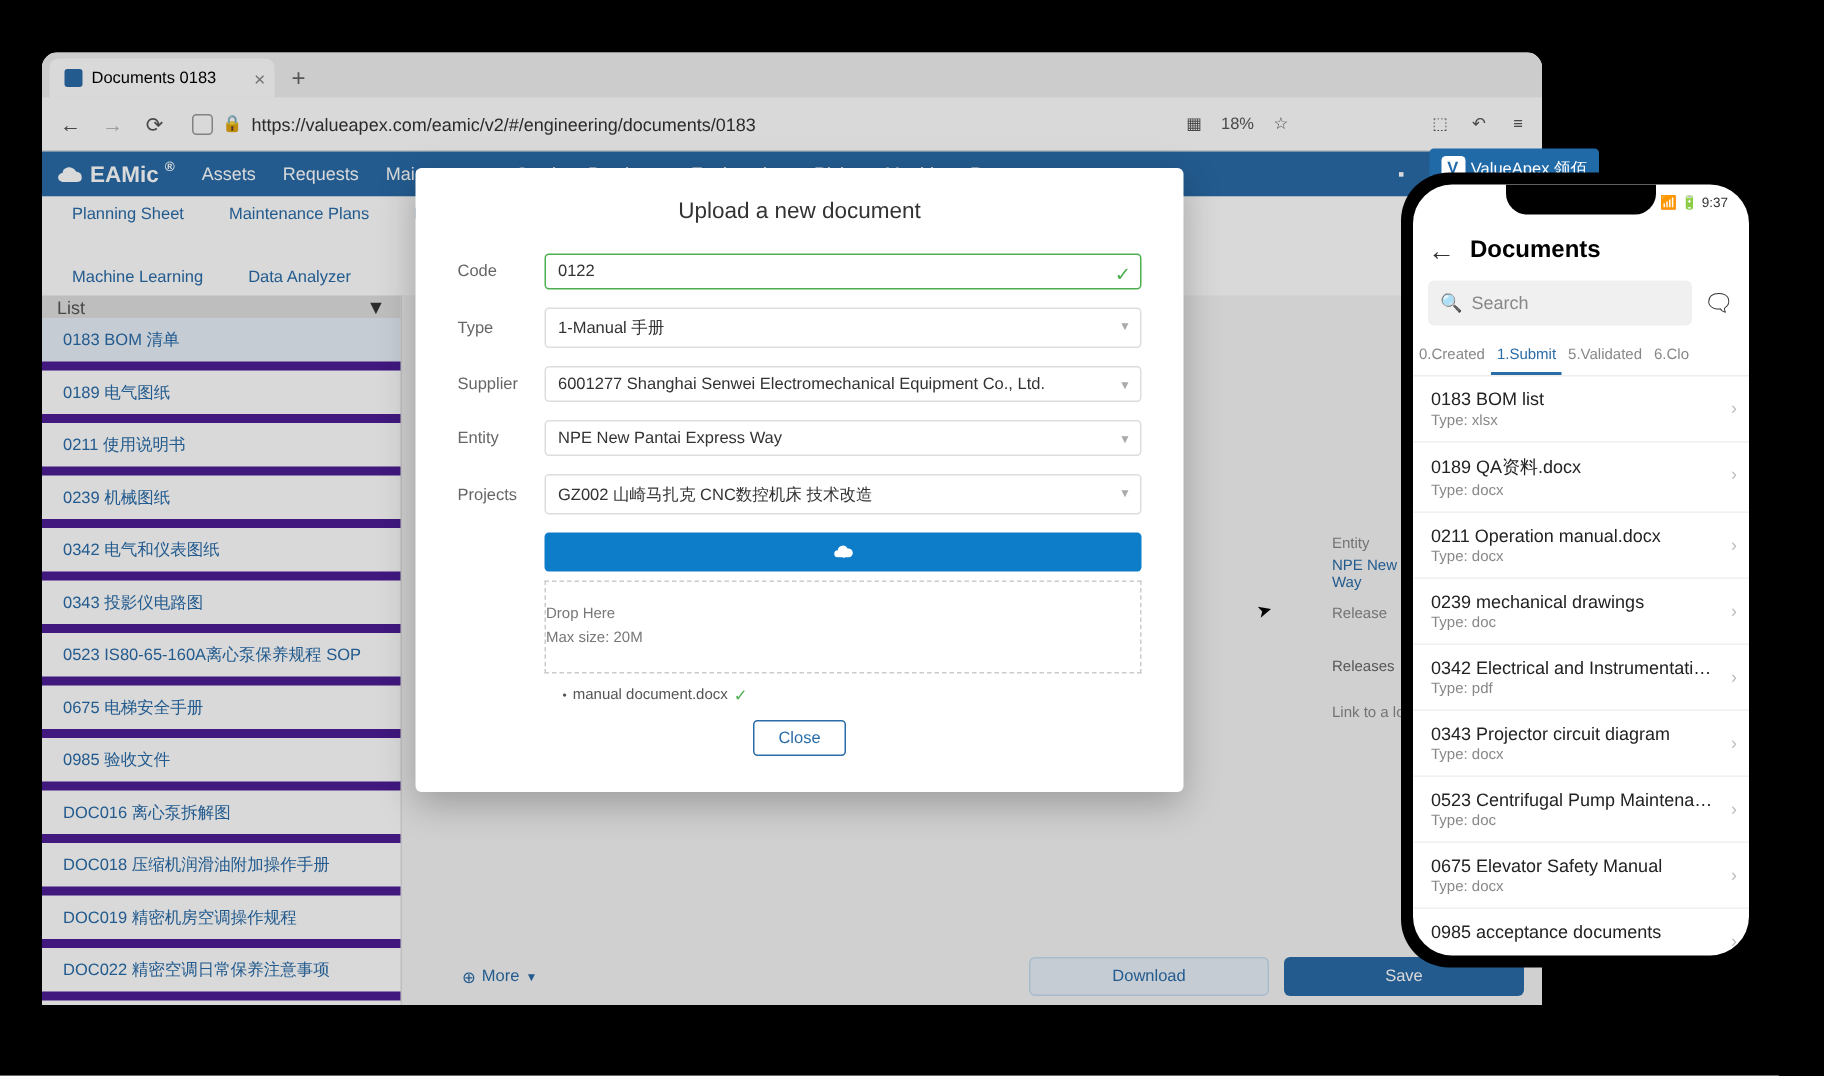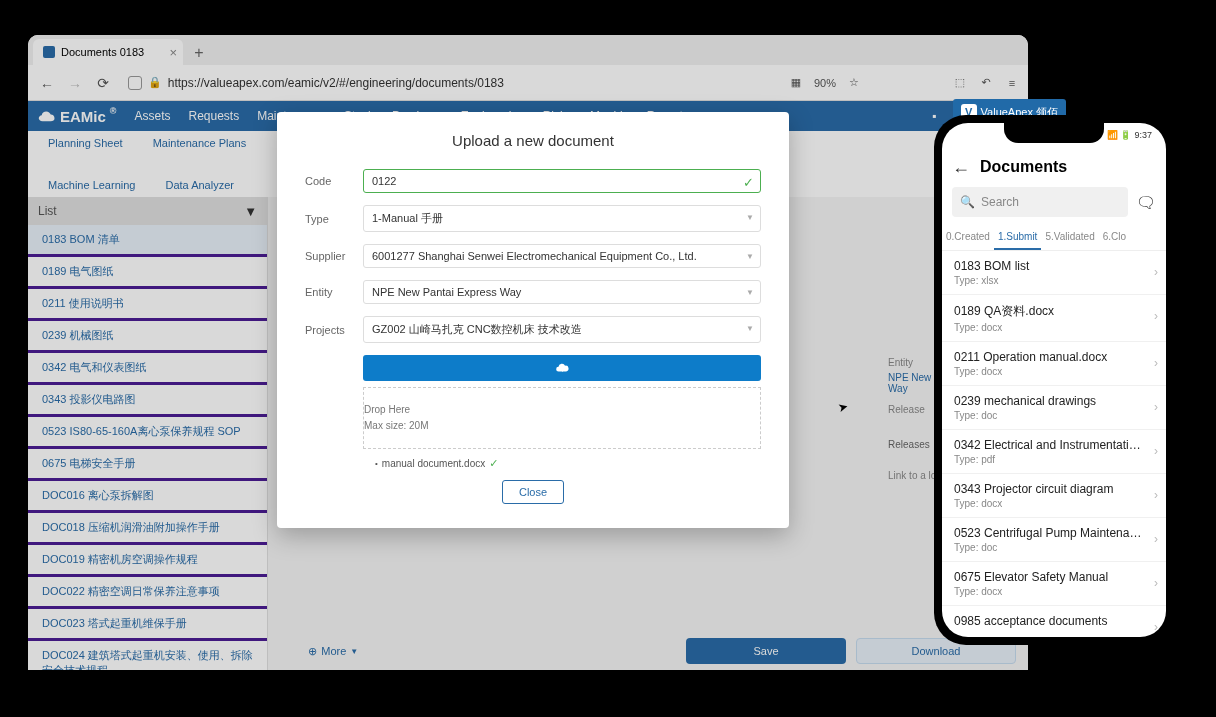--- a/index.html
+++ b/index.html
@@ -35,21 +35,21 @@
 
 .subnav { background:#fff; padding:6px 20px; font-size:11px; color:#2a6ca8; display:flex; gap:30px; flex-wrap:wrap;}
 .subnav .row { display:flex; gap:30px;}
 .subnav .item { cursor:pointer;}
 
 
 .content { display:flex; background:#f5f5f5; height: calc(100% - 96px - 30px); position:relative;}
 .sidebar { width: 240px; background:#fff; border-right:1px solid #e0e0e0; display:flex; flex-direction:column;}
 .sidebar-header { height:28px; background:#e0e0e0; display:flex; align-items:center; padding:0 10px; font-size:12px; color:#555; justify-content:space-between;}
 .sidebar-header .filter { font-size:13px; color:#333;}
-.list-item { padding: 7px 14px; font-size:11px; color:#2a6ca8; cursor:pointer; border-bottom:3px solid #4c1d95;}
+.list-item { padding: 7px 14px; font-size:11px; color:#2a6ca8; cursor:pointer; border-bottom:6px solid #4c1d95;}
 .list-item.active { background:#e8f0f8;}
 .main { flex:1; padding: 10px 20px; position:relative;}
 .panel-right-ghost { position:absolute; right:10px; top:160px; width:130px; font-size:10px; color:#666;}
 .panel-right-ghost .lbl{ color:#888; margin-bottom:4px;}
 .panel-right-ghost .val{ color:#2a6ca8; margin-bottom:10px;}
 .releases-pill { background:#888; color:#fff; font-size:9px; border-radius:2px; padding:0 3px; margin-left:2px;}
 .footer-btns { position:absolute; bottom:4px; left:280px; right:12px; height:30px; display:flex; gap:10px; align-items:center;}
 .more-link { color:#2a6ca8; font-size:11px; display:flex; align-items:center; gap:4px; margin-right:auto; }
 .more-link .ball{color:#2a6ca8;}
 .btn-big { flex:1; max-width:160px; height:26px; border-radius:4px; font-size:11px; display:flex; align-items:center; justify-content:center;}
@@ -121,21 +121,21 @@
     <span class="nav-icon">←</span>
     <span class="nav-icon" style="opacity:.4">→</span>
     <span class="nav-icon">⟳</span>
     <div class="url-input">
       <span class="shield"></span>
       <span class="lock">🔒</span>
       <span>https://valueapex.com/eamic/v2/#/engineering/documents/0183</span>
     </div>
     <div class="url-right">
       <span class="icon">▦</span>
-      <span>90%</span>
+      <span>18%</span>
       <span class="icon">☆</span>
       <span class="icon" style="margin-left:80px">⬚</span>
       <span class="icon">↶</span>
       <span class="icon">≡</span>
     </div>
   </div>
 
   <div class="topnav">
     <div class="logo">
       <svg viewBox="0 0 24 24" fill="#fff">
@@ -180,20 +180,21 @@
         <span class="filter">▼</span>
       </div>
       <div class="list-item active">0183 BOM 清单</div>
       <div class="list-item">0189 电气图纸</div>
       <div class="list-item">0211 使用说明书</div>
       <div class="list-item">0239 机械图纸</div>
       <div class="list-item">0342 电气和仪表图纸</div>
       <div class="list-item">0343 投影仪电路图</div>
       <div class="list-item">0523 IS80-65-160A离心泵保养规程 SOP</div>
       <div class="list-item">0675 电梯安全手册</div>
+      <div class="list-item">0985 验收文件</div>
       <div class="list-item">DOC016 离心泵拆解图</div>
       <div class="list-item">DOC018 压缩机润滑油附加操作手册</div>
       <div class="list-item">DOC019 精密机房空调操作规程</div>
       <div class="list-item">DOC022 精密空调日常保养注意事项</div>
       <div class="list-item">DOC023 塔式起重机维保手册</div>
       <div class="list-item">DOC024 建筑塔式起重机安装、使用、拆除安全技术规程</div>
     </div>
     <div class="main">
       <div class="panel-right-ghost">
         <div class="lbl">Entity</div>
@@ -208,25 +209,25 @@
       </div>
     </div>
   </div>
 
   <div class="footer-btns">
     <div class="more-link">
       <span class="ball">⊕</span>
       <span>More</span>
       <span style="font-size:8px">▼</span>
     </div>
+    <div class="btn-big btn-download">
+      <span>Download</span>
+    </div>
     <div class="btn-big btn-save">
       <span>Save</span>
-    </div>
-    <div class="btn-big btn-download">
-      <span>Download</span>
     </div>
   </div>
 
   <div class="dim"></div>
 </div>
 
 <div class="va-badge">
   <div class="sq">
       <span>V</span>
     </div>

